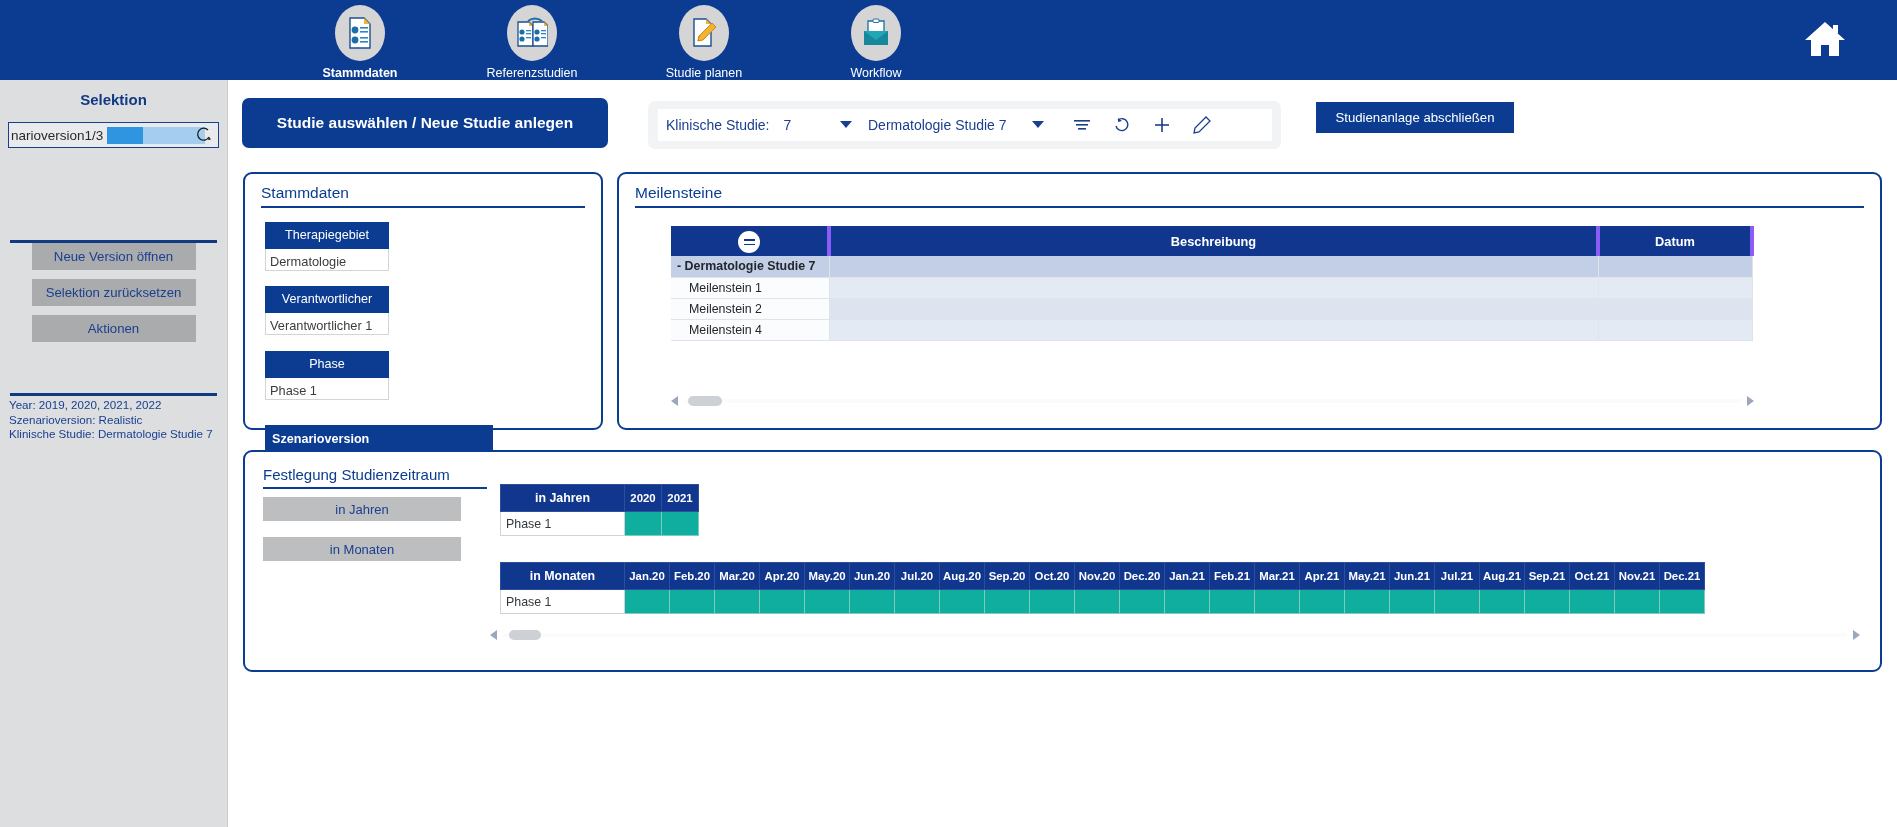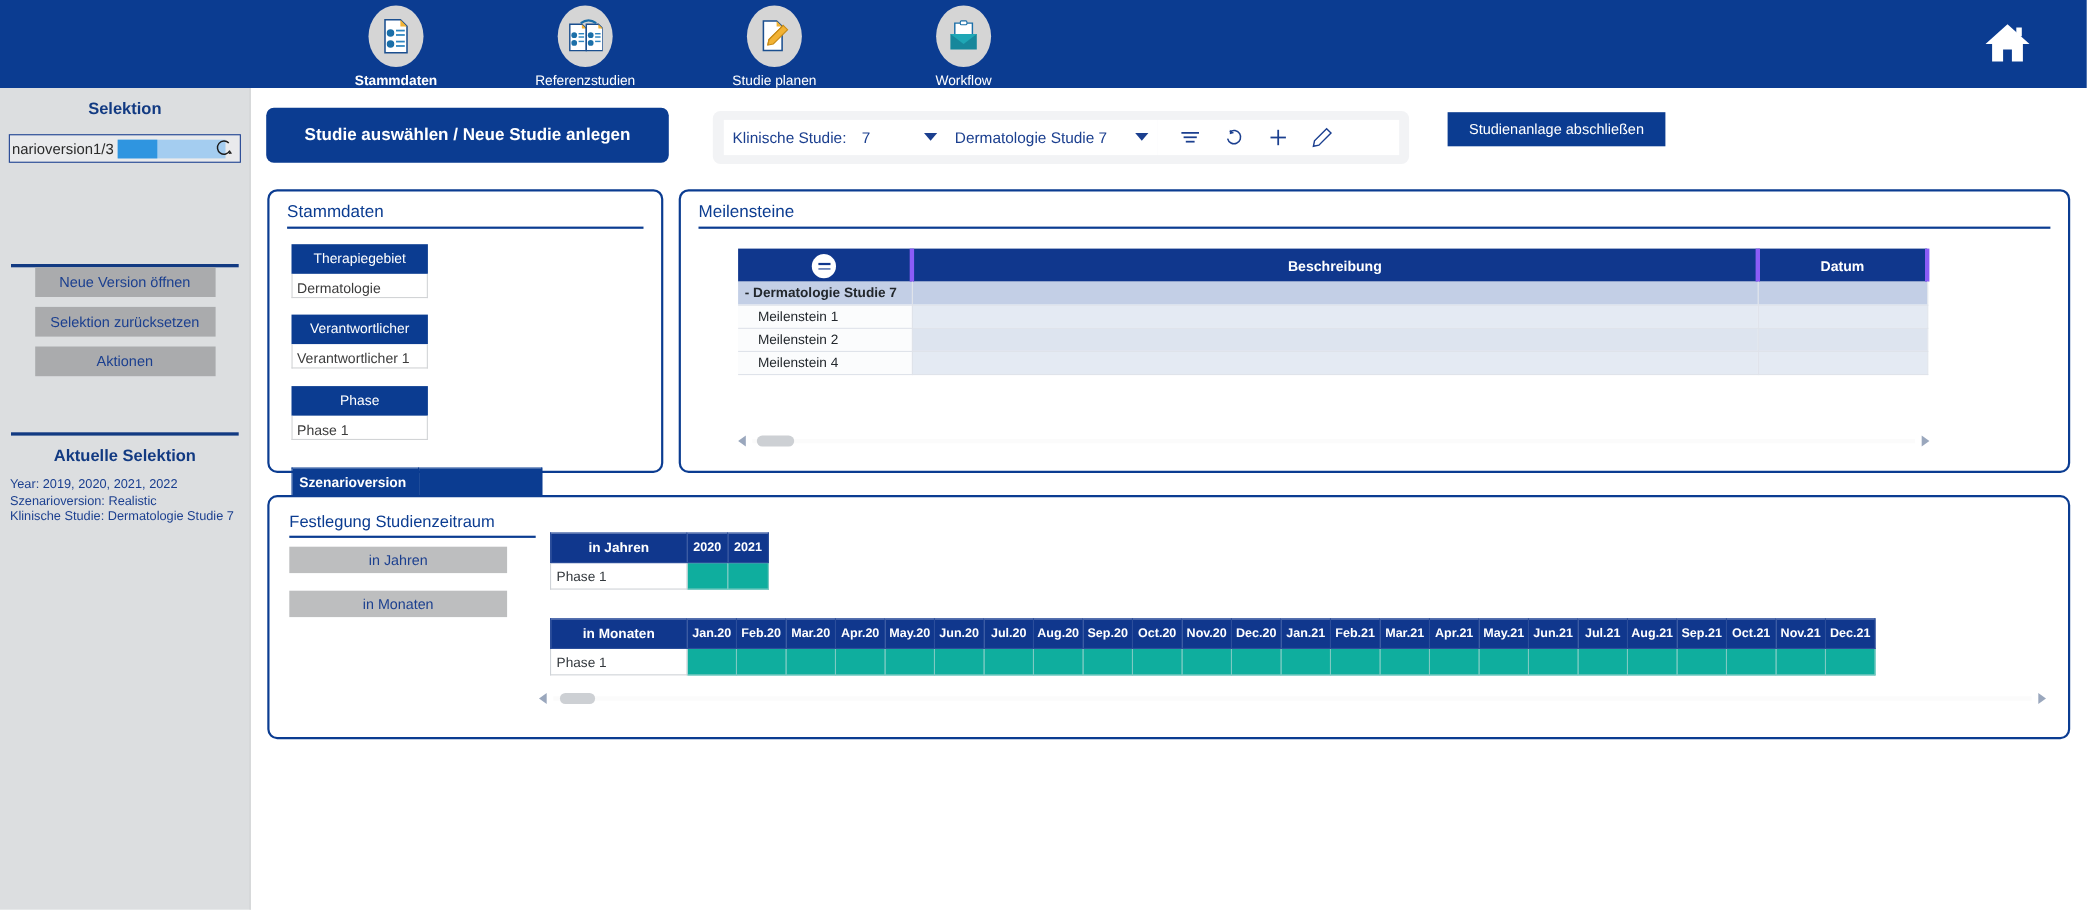--- a/index.html
+++ b/index.html
@@ -455,21 +455,20 @@
   </div>
 
   <div style="height:92px"></div>
   <div class="side-sec-divider"></div>
   <button class="side-btn">Neue Version öffnen</button>
   <button class="side-btn">Selektion zurücksetzen</button>
   <button class="side-btn">Aktionen</button>
 
   <div style="height:42px"></div>
   <div class="side-sec-divider"></div>
-  <div class="side-title">Aktuelle Selektion</div>
   <div class="sel-lines">
     <div>Year: 2019, 2020, 2021, 2022</div>
     <div>Szenarioversion: Realistic</div>
     <div>Klinische Studie: Dermatologie Studie 7</div>
   </div>
 </div>
 
 <div class="main">
 
   <div class="toolbar">

